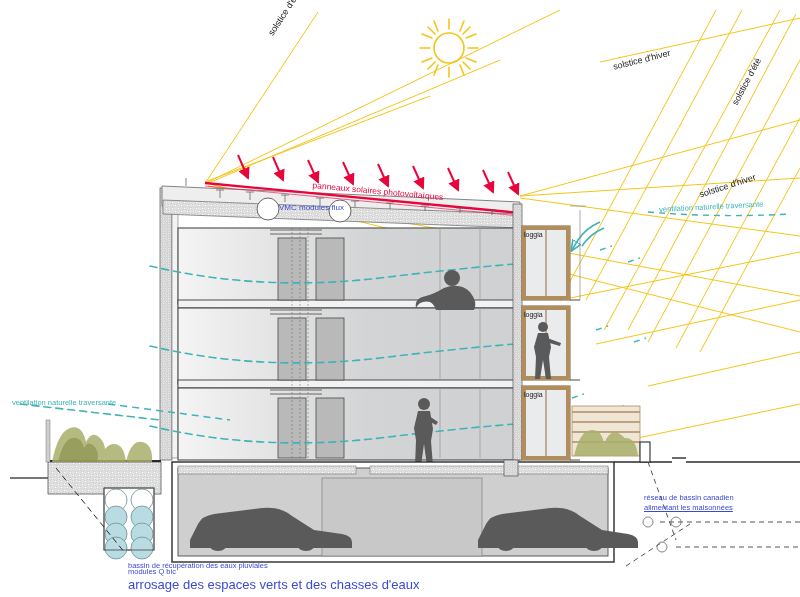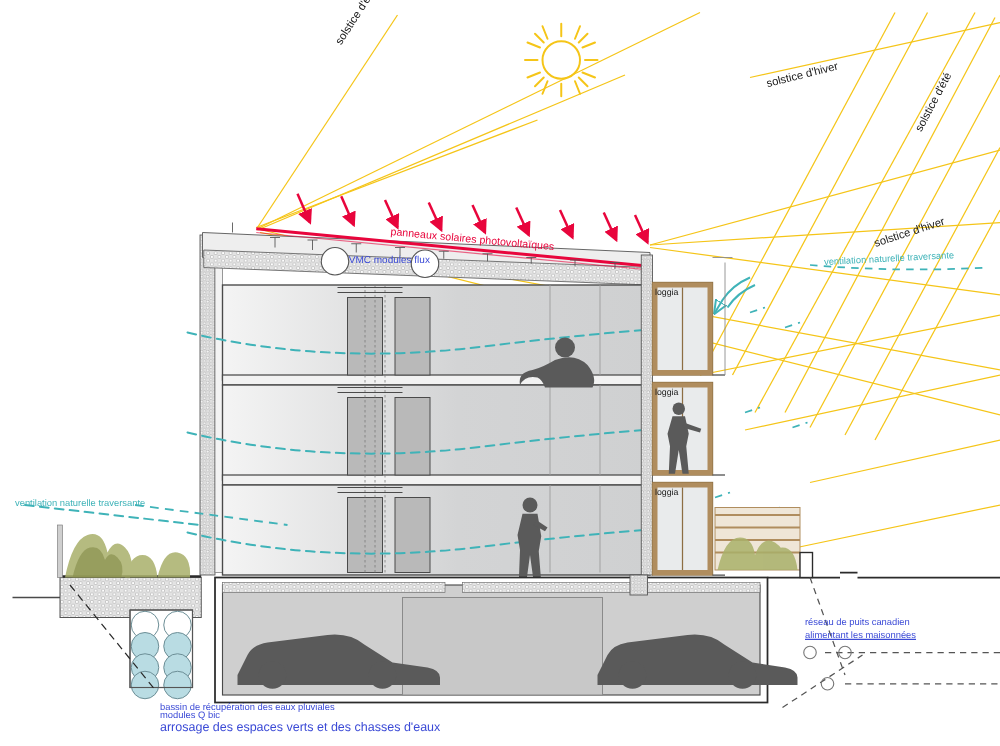--- a/index.html
+++ b/index.html
@@ -375,20 +375,20 @@
 <div class="lbl" style="left:12px;top:398px;font-size:7.5px;color:#3fb3b8;">ventilation naturelle traversante</div>
 
 <div class="lbl" style="left:313px;top:180px;transform:rotate(5.3deg);transform-origin:0 0;font-size:8.5px;color:#e8053c;">panneaux solaires photovoltaïques</div>
 
 <div class="lbl" style="left:279px;top:203px;font-size:8px;color:#3b4ad6;">VMC modules flux</div>
 
 <div class="lbl" style="left:524px;top:231px;font-size:7px;color:#1a1a1a;">loggia</div>
 <div class="lbl" style="left:524px;top:311px;font-size:7px;color:#1a1a1a;">loggia</div>
 <div class="lbl" style="left:524px;top:391px;font-size:7px;color:#1a1a1a;">loggia</div>
 
-<div class="lbl" style="left:644px;top:493px;font-size:7.5px;color:#3b4ad6;">réseau de puits canadien</div>
+<div class="lbl" style="left:644px;top:493px;font-size:7.5px;color:#3b4ad6;">réseau de bassin canadien</div>
 <div class="lbl" style="left:644px;top:503px;font-size:7.5px;color:#3b4ad6;text-decoration:underline;">alimentant les maisonnées</div>
 
 <div class="lbl" style="left:128px;top:561px;font-size:7.5px;color:#3b4ad6;">bassin de récupération des eaux pluviales</div>
 <div class="lbl" style="left:128px;top:567px;font-size:7.5px;color:#3b4ad6;">modules Q bic</div>
-<div class="lbl" style="left:128px;top:577px;font-size:10px;color:#3b4ad6;">arrosage des espaces verts et des chasses d'eaux</div>
+<div class="lbl" style="left:128px;top:577px;font-size:13px;color:#3b4ad6;">arrosage des espaces verts et des chasses d'eaux</div>
 
 </div>
 
 </body></html>

